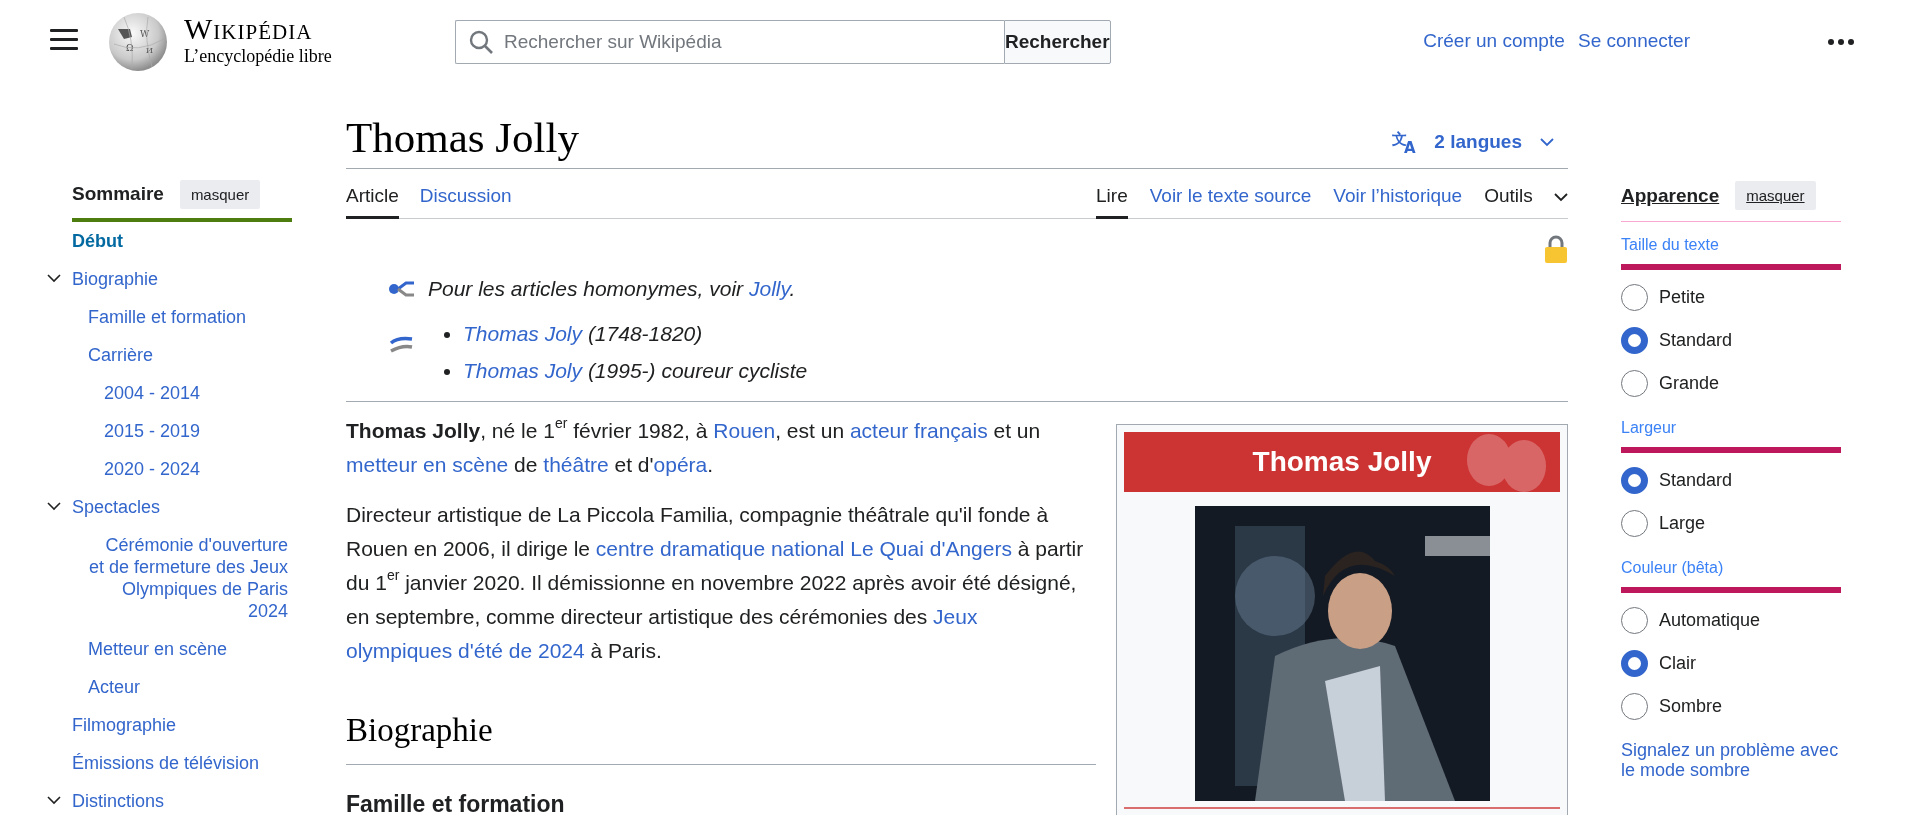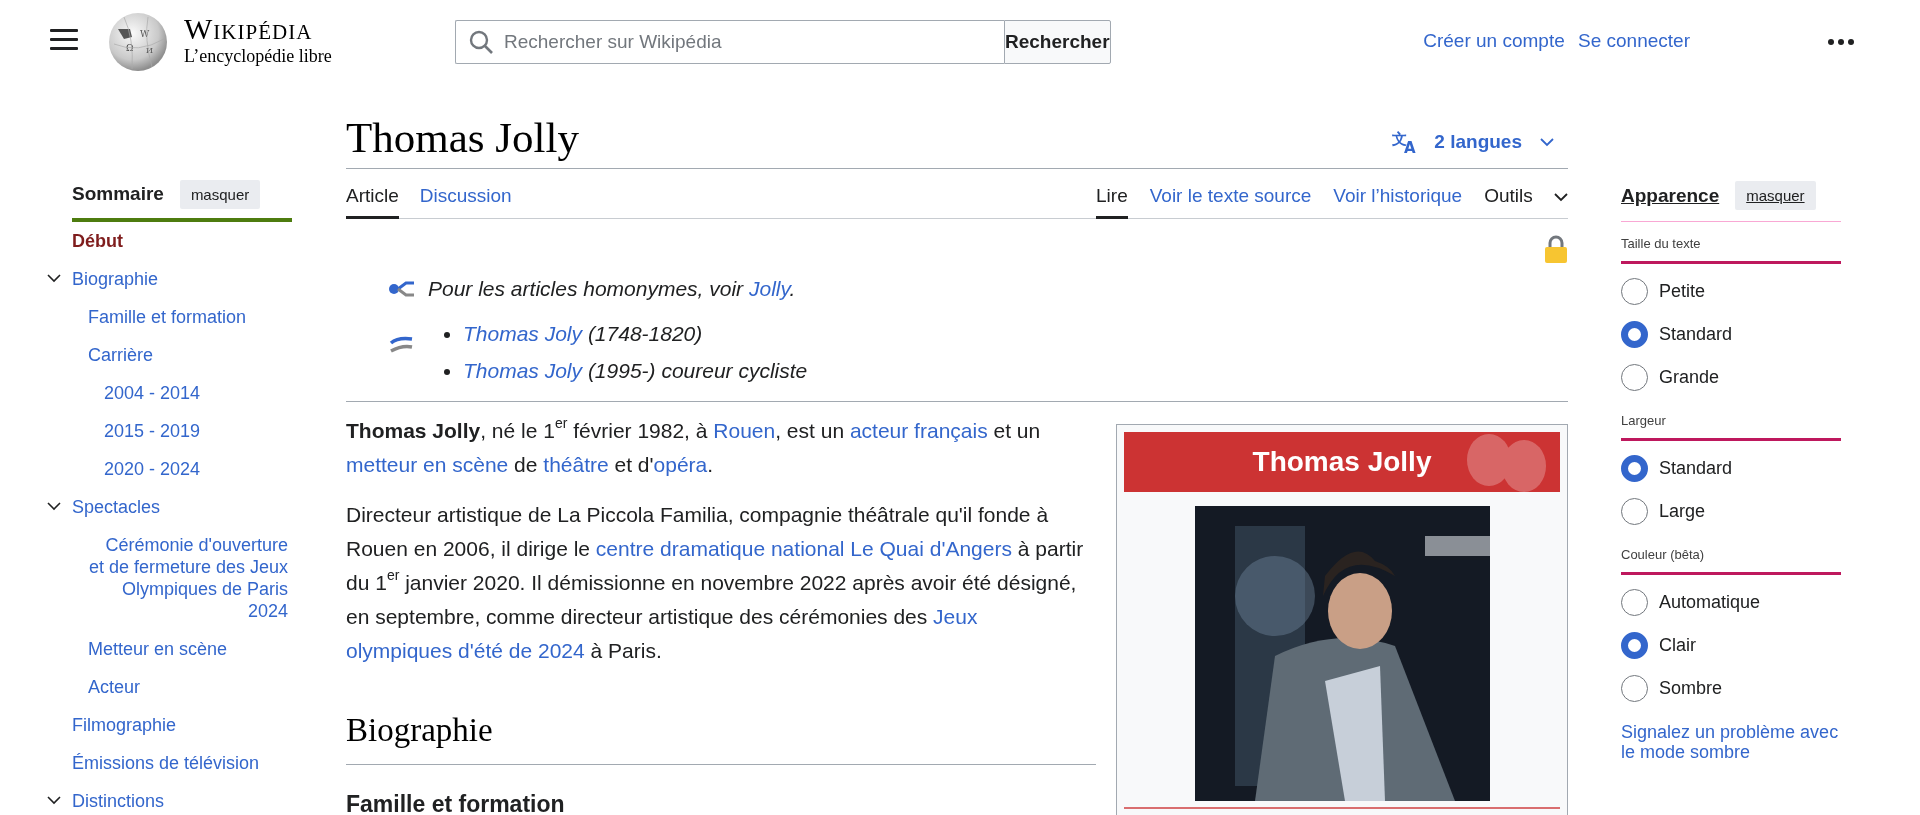--- a/index.html
+++ b/index.html
@@ -31,21 +31,21 @@
   
   .toc { position: absolute; left: 72px; top: 180px; width: 220px; }
   .toc-head { display: flex; align-items: center; height: 32px; border-bottom: 4px solid #4d7c0f; padding-bottom: 10px; height: 42px; }
   .toc-title { font-weight: bold; font-size: 19px; }
   .pill-btn { margin-left: 16px; background: #eaecf0; border-radius: 2px; font-size: 15px; padding: 6px 11px; color: #202122; cursor: pointer; border: none; font-family: "Liberation Sans", sans-serif; }
   .toc-list { list-style: none; margin-top: 8px; }
   .toc-item { font-size: 18px; line-height: 22px; position: relative; margin-bottom: 16px; }
   .toc-item.lvl1 { padding-left: 0; }
   .toc-item.lvl2 { padding-left: 16px; }
   .toc-item.lvl3 { padding-left: 32px; }
-  .toc-item.bold { font-weight: bold; color: #7f1d1d; }
+  .toc-item.bold { font-weight: bold; color: #0369a1; }
   .toc-toggle { position: absolute; left: -26px; top: 2px; width: 16px; height: 16px; cursor: pointer; }
 
   
   .main { position: absolute; left: 346px; top: 110px; width: 1222px; }
   .page-title { font-family: "Liberation Serif", serif; font-size: 43px; font-weight: normal; line-height: 56px; color: #000; }
   .lang-btn { position: absolute; right: 0; top: 20px; display: flex; align-items: center; color: #3366cc; font-weight: bold; font-size: 19px; cursor: pointer; }
   .lang-btn svg { margin-right: 14px; }
   .lang-btn .chev { margin-left: 18px; }
   .title-rule { border-bottom: 1px solid #a2a9b1; margin-top: 2px; }
   .tabs { position: relative; height: 50px; display: flex; font-size: 19px; border-bottom: 1px solid #c8ccd1; }
@@ -77,21 +77,21 @@
   
   .infobox { position: absolute; left: 770px; top: 10px; width: 452px; height: 420px; border: 1px solid #a2a9b1; background: #f8f9fa; padding: 7px; }
   .infobox-title { background: #cc3333; color: #fff; height: 60px; font-weight: bold; font-size: 28px; text-align: center; line-height: 60px; position: relative; overflow: hidden; }
   .infobox-title .mask-deco { position: absolute; right: 6px; top: 0; width: 100px; height: 60px; opacity: .25; }
   .infobox-img { width: 295px; height: 295px; margin: 14px auto 0; background: radial-gradient(ellipse at 40% 30%, #5a6d80 0%, #263340 40%, #0d121a 80%); position: relative; overflow: hidden; cursor: pointer; }
   .infobox-rule { border-bottom: 2px solid #cc3333; margin-top: 6px; opacity: .7; }
 
   
   .appearance { position: absolute; left: 1621px; top: 180px; width: 220px; }
   .app-head { display: flex; align-items: center; height: 42px; border-bottom: 1px solid #f9a8d4; padding-bottom: 10px; text-decoration: underline; }
-  .app-group-label { color: #404040; font-size: 13px; border-bottom: 3px solid #be185d; padding: 14px 0 10px; }
+  .app-group-label { color: #3b82f6; font-size: 16px; border-bottom: 6px solid #be185d; padding: 14px 0 10px; }
   .radio { display: flex; align-items: center; height: 43px; font-size: 18px; cursor: pointer; }
   .radio .circle { width: 27px; height: 27px; border-radius: 50%; border: 1px solid #72777d; margin-right: 11px; background: #fff; }
   .radio .circle.on { border: 7px solid #3366cc; }
   .radio-group { padding: 6px 0 0; }
   .app-link { font-size: 18px; line-height: 20px; margin-top: 12px; }
 </style>
 </head>
 <body>
 
 <div class="header">

